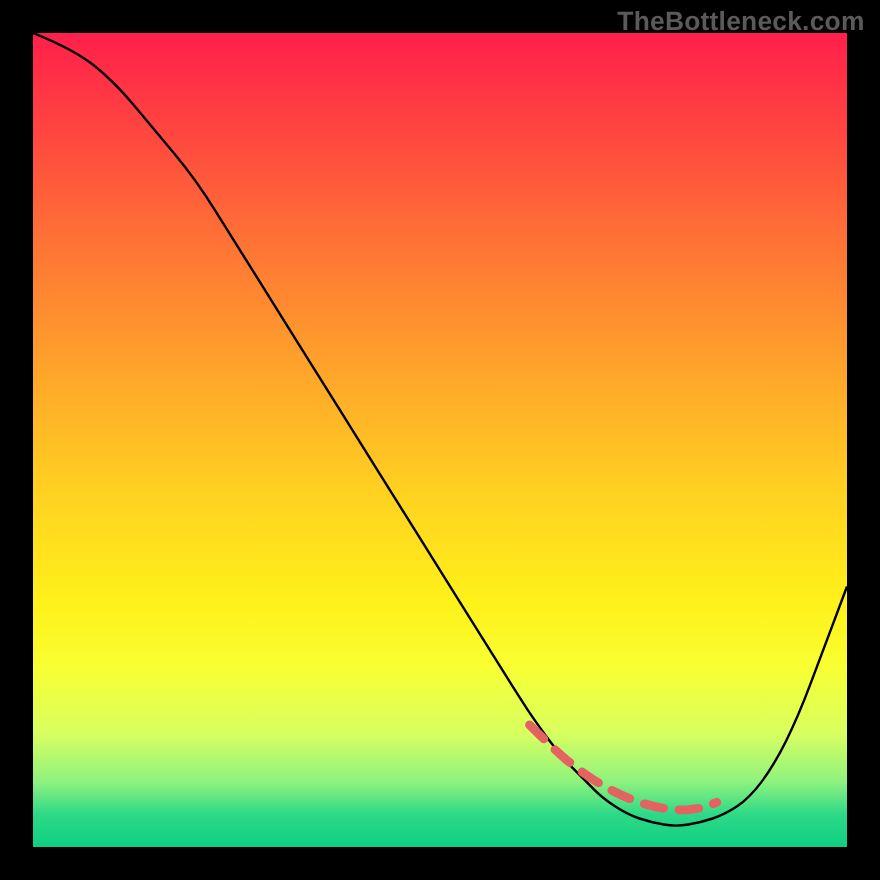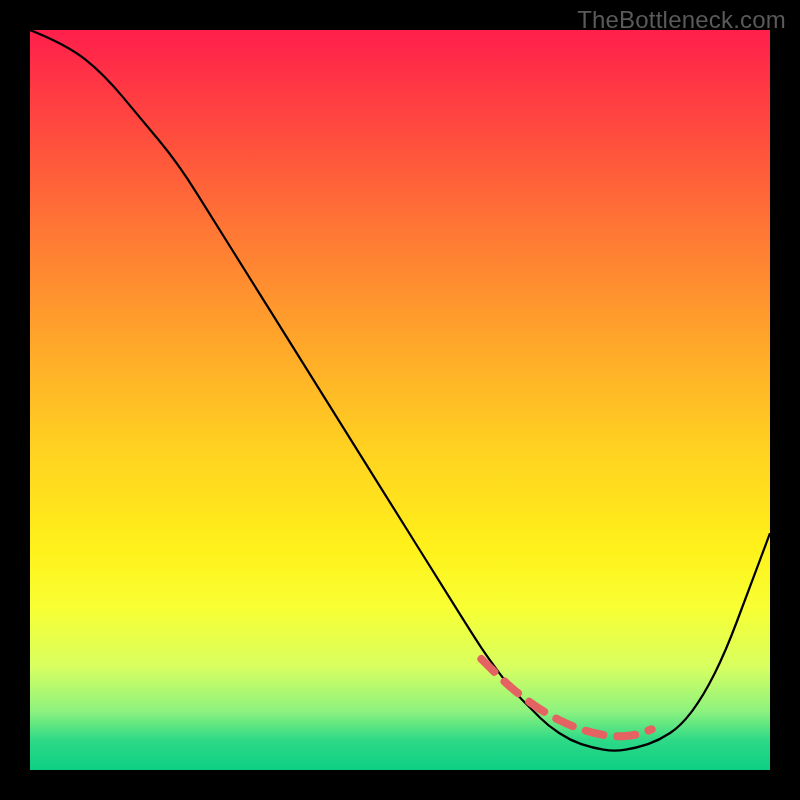--- a/index.html
+++ b/index.html
@@ -16,21 +16,21 @@
     width: 800px;
     height: 800px;
     background: #000;
   }
   .watermark {
     position: absolute;
     top: 6px;
     right: 14px;
     color: #5a5a5a;
     font-size: 24px;
-    font-weight: 400;
+    font-weight: 700;
     letter-spacing: 0.2px;
   }
   .plot {
     position: absolute;
     left: 30px;
     top: 30px;
     width: 740px;
     height: 740px;
     background: linear-gradient(to bottom,
       #ff1f4b 0%,

